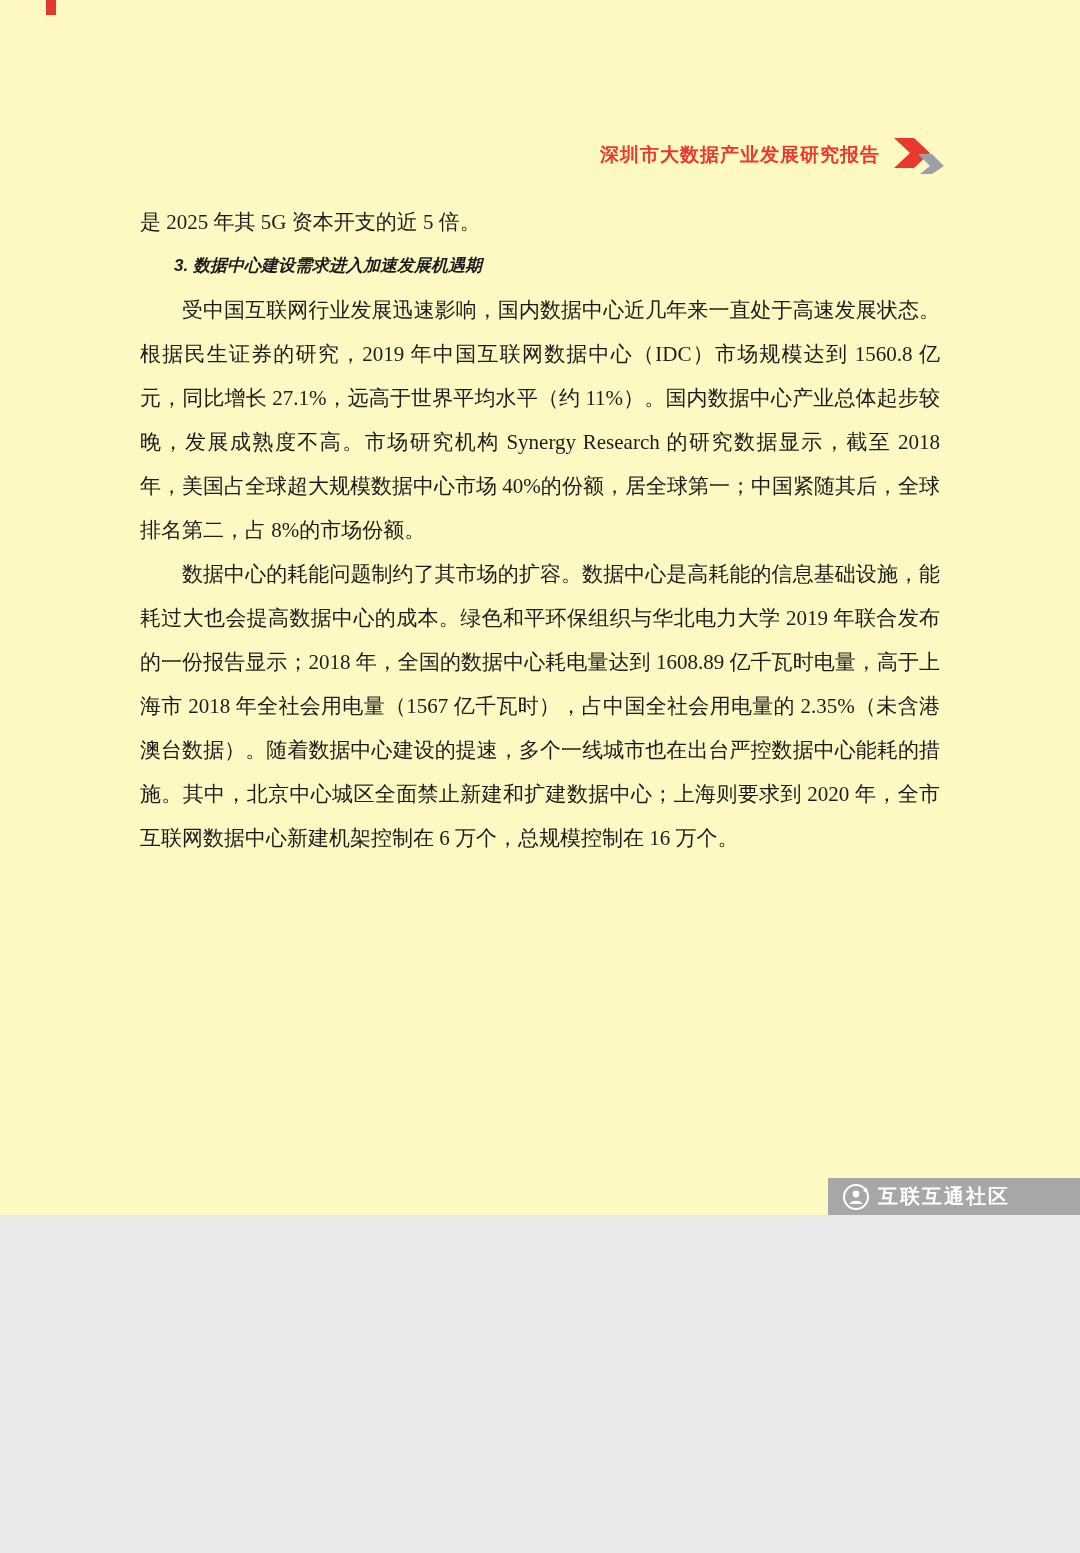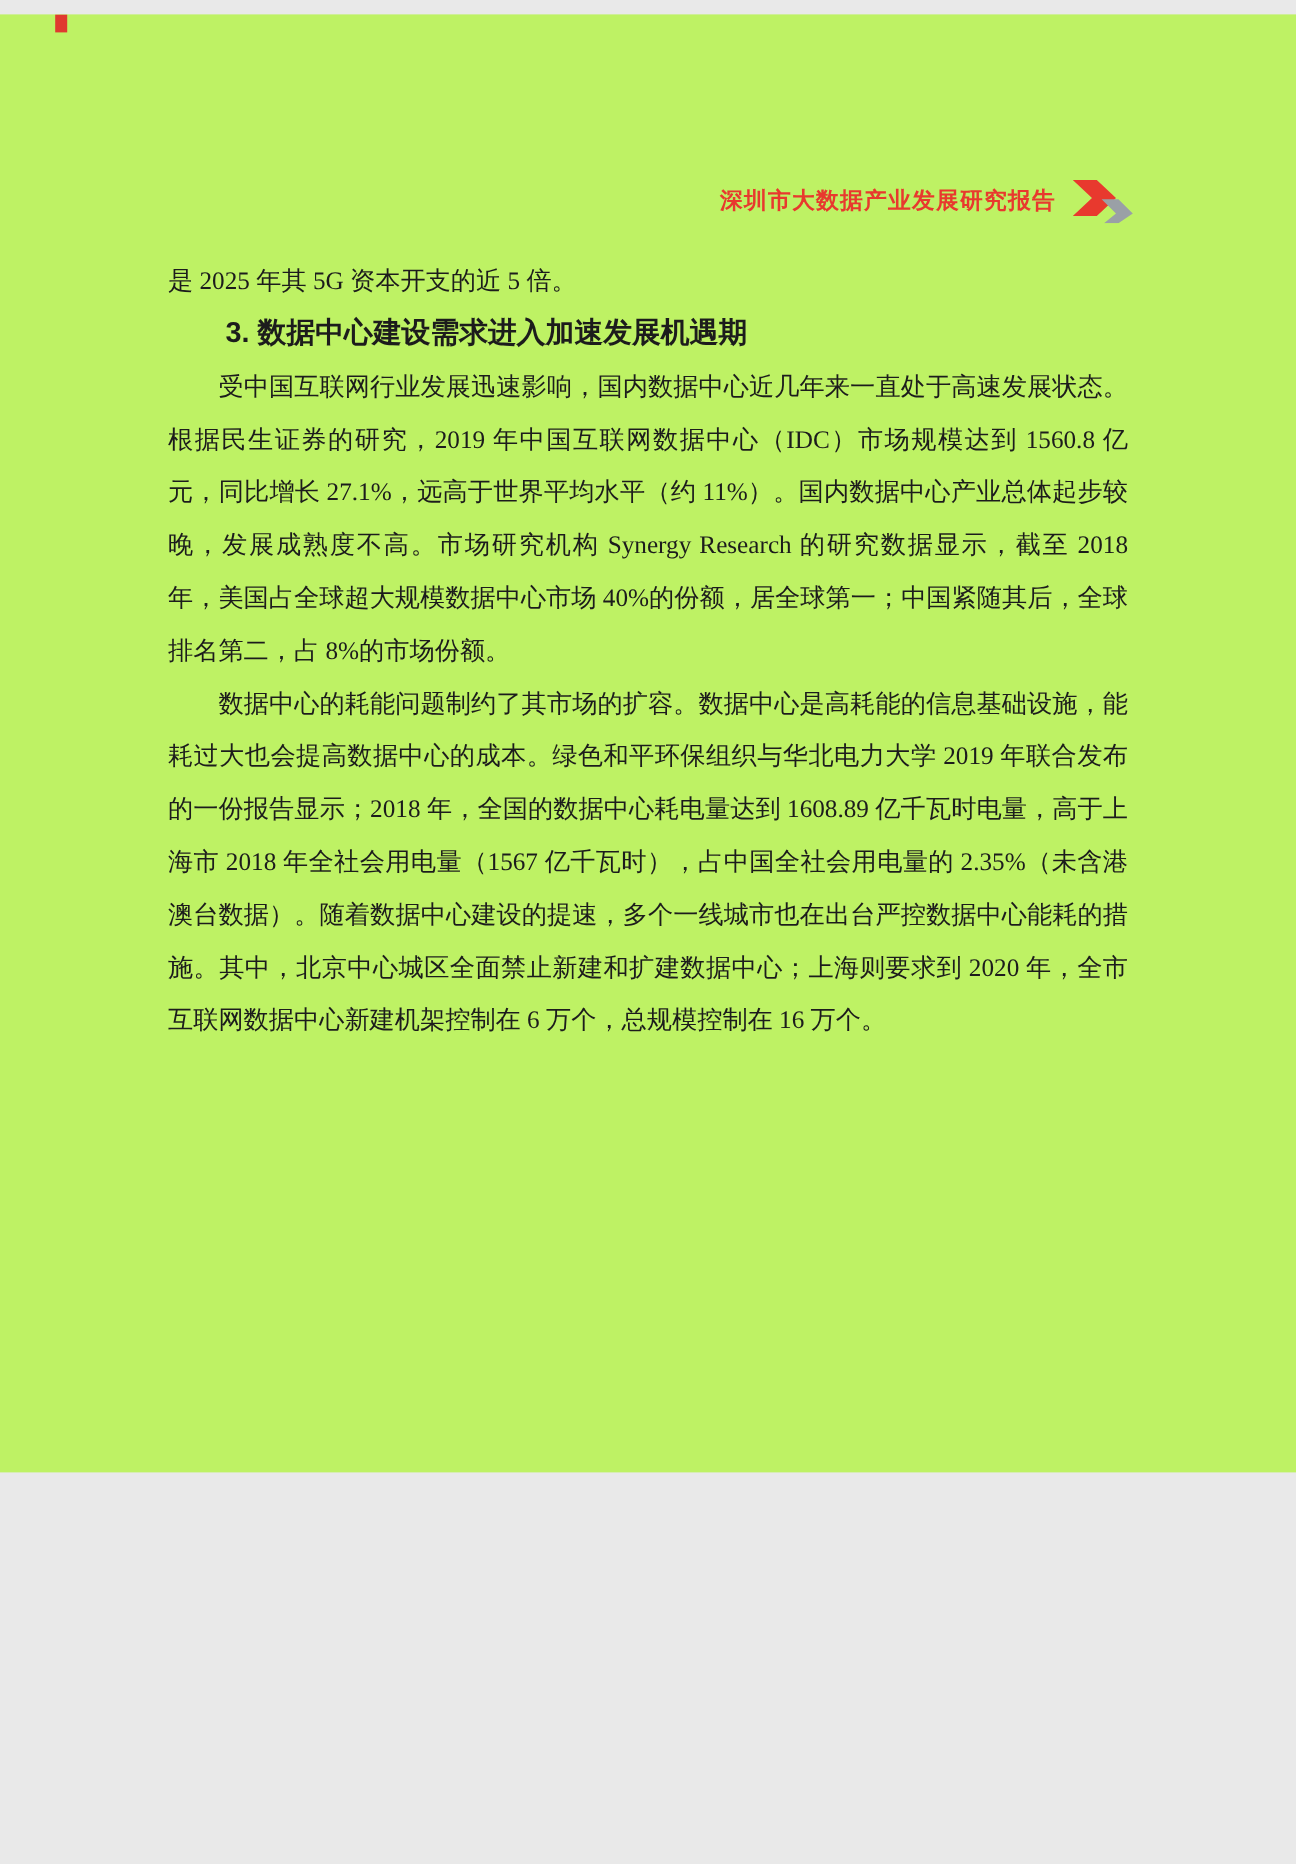--- a/index.html
+++ b/index.html
@@ -4,22 +4,22 @@
 <style>
   html, body {
     margin: 0;
     padding: 0;
     background: #e9e9e9;
   }
   .page {
     position: relative;
     width: 1080px;
     height: 1215px;
-    margin: 12px auto;
-    background: #bef264;
+    margin: 0 auto;
+    background: #fef9c3;
     overflow: hidden;
     font-family: "Liberation Serif", "DejaVu Serif", serif;
     color: #1c1c1c;
   }
   .corner-mark {
     position: absolute;
     left: 46px;
     top: 0;
     width: 10px;
     height: 15px;
@@ -55,21 +55,22 @@
     margin: 0;
     text-indent: 2em;
   }
   .para.no-indent {
     text-indent: 0;
   }
   .para.heading {
     font-weight: bold;
     text-indent: 2em;
     font-family: "Liberation Sans", "DejaVu Sans", sans-serif;
-    font-size: 24px;
+    font-size: 17px;
+    font-style: italic;
   }
   .page-number {
     position: absolute;
     right: 128px;
     top: 1438px;
     font-size: 23px;
     letter-spacing: 1px;
     color: #1c1c1c;
   }
   .watermark-bar {
@@ -113,14 +114,25 @@
 
   <main class="content">
     <p class="para no-indent">是 2025 年其 5G 资本开支的近 5 倍。</p>
     <p class="para heading">3. 数据中心建设需求进入加速发展机遇期</p>
     <p class="para">受中国互联网行业发展迅速影响，国内数据中心近几年来一直处于高速发展状态。根据民生证券的研究，2019 年中国互联网数据中心（IDC）市场规模达到 1560.8 亿元，同比增长 27.1%，远高于世界平均水平（约 11%）。国内数据中心产业总体起步较晚，发展成熟度不高。市场研究机构 Synergy Research 的研究数据显示，截至 2018 年，美国占全球超大规模数据中心市场 40%的份额，居全球第一；中国紧随其后，全球排名第二，占 8%的市场份额。</p>
     <p class="para">数据中心的耗能问题制约了其市场的扩容。数据中心是高耗能的信息基础设施，能耗过大也会提高数据中心的成本。绿色和平环保组织与华北电力大学 2019 年联合发布的一份报告显示；2018 年，全国的数据中心耗电量达到 1608.89 亿千瓦时电量，高于上海市 2018 年全社会用电量（1567 亿千瓦时），占中国全社会用电量的 2.35%（未含港澳台数据）。随着数据中心建设的提速，多个一线城市也在出台严控数据中心能耗的措施。其中，北京中心城区全面禁止新建和扩建数据中心；上海则要求到 2020 年，全市互联网数据中心新建机架控制在 6 万个，总规模控制在 16 万个。</p>
   </main>
 
   <div class="page-number">071</div>
 
+  <div class="watermark-bar">
+    <span class="wm-logo">
+      <svg width="28" height="28" viewBox="0 0 28 28" xmlns="http://www.w3.org/2000/svg">
+        <circle cx="14" cy="14" r="12" fill="none" stroke="#ffffff" stroke-width="2"></circle>
+        <circle cx="14" cy="11" r="3.4" fill="#ffffff"></circle>
+        <path d="M7.5 21 C8.5 16.5, 19.5 16.5, 20.5 21 Z" fill="#ffffff"></path>
+        <circle cx="23.5" cy="7" r="2" fill="#ffffff"></circle>
+      </svg>
+    </span>
+    <span class="wm-text">互联互通社区</span>
+  </div>
 
 </div>
 
 </body></html>

